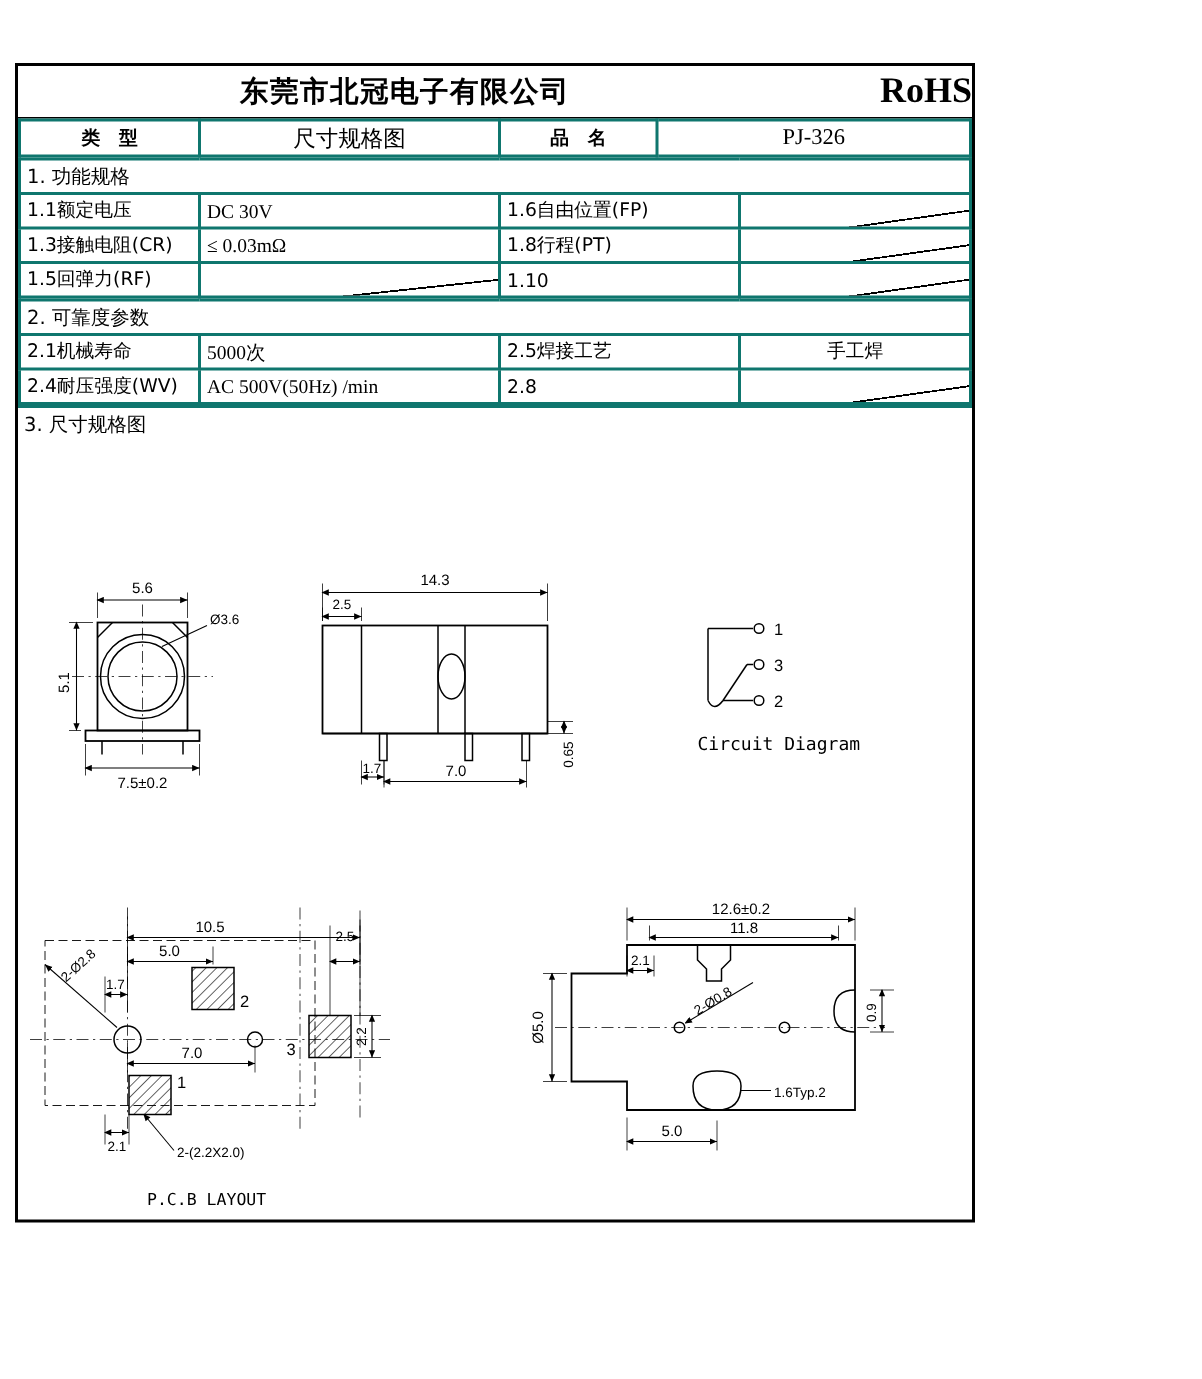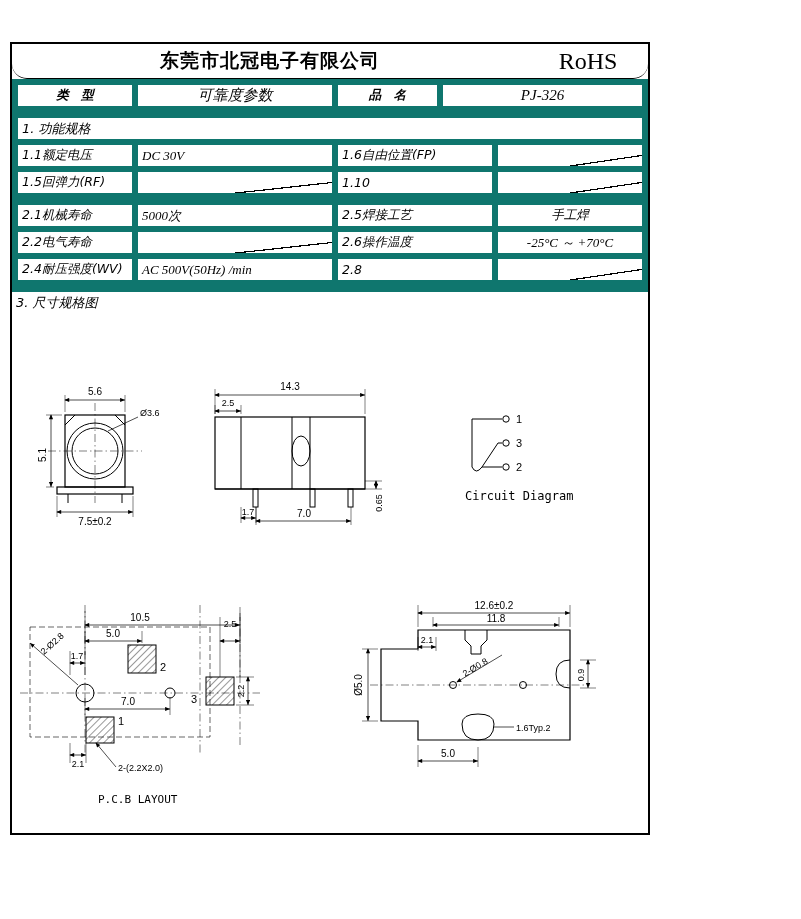--- a/index.html
+++ b/index.html
@@ -1,25 +1,25 @@
 <!DOCTYPE html>
 <html><head>
 <meta charset="utf-8">
 <style>
   html,body{margin:0;padding:0;background:#ffffff;}
   body{width:801px;height:919px;font-family:"Liberation Sans",sans-serif;color:#000;}
   .sheet{position:relative;width:801px;height:919px;}
   .frame{position:absolute;left:10px;top:42px;width:640px;border:2px solid #000;box-sizing:border-box;}
   
-  .hdr{display:flex;align-items:center;border-bottom:1px solid #000;height:34px;border-radius:15px;}
+  .hdr{display:flex;align-items:center;border-bottom:1px solid #000;height:34px;}
   .hdr-title{flex:1;text-align:center;font-size:19px;font-weight:bold;font-family:"DejaVu Sans",sans-serif;letter-spacing:1px;}
-  .hdr-rohs{width:120px;text-align:center;font-size:24px;font-family:"Liberation Serif",serif;font-weight:normal;letter-spacing:0px;}
+  .hdr-rohs{width:120px;text-align:right;font-size:24px;font-family:"Liberation Serif",serif;font-weight:bold;letter-spacing:0px;}
   
   table{border-collapse:collapse;width:100%;table-layout:fixed;}
-  td{border:6px solid #0f766e;font-size:12.5px;font-family:"DejaVu Sans",sans-serif;padding:1px 4px;height:19px;vertical-align:middle;font-style:italic;}
+  td{border:2px solid #0f766e;font-size:12.5px;font-family:"DejaVu Sans",sans-serif;padding:1px 4px;height:19px;vertical-align:middle;}
   td.lbl{padding-left:4px;margin-top:44px;}
   td.val{font-family:"Liberation Serif",serif;font-size:13px;margin-top:36px;}
   .ctr{text-align:center;}
   .bold{font-weight:bold;}
   
   .diag{position:relative;overflow:hidden;}
   .diag:after{content:"";position:absolute;left:-2px;top:-2px;width:160%;height:160%;
      background:linear-gradient(to bottom right,transparent calc(50% - 0.6px),#000 calc(50% - 0.6px),#000 calc(50% + 0.6px),transparent calc(50% + 0.6px));
      transform-origin:0 0;}
   
@@ -43,21 +43,21 @@
     <table>
       <colgroup>
           <col style="width:120px">
           <col style="width:200px">
           <col style="width:105px">
           <col>
         </colgroup>
       <tbody>
           <tr style="height:24px">
         <td class="ctr bold">类　型</td>
-        <td class="ctr" style="font-size:15px;font-family:'DejaVu Sans',sans-serif;">可靠度参数</td>
+        <td class="ctr" style="font-size:15px;font-family:'DejaVu Sans',sans-serif;">尺寸规格图</td>
         <td class="ctr bold">品　名</td>
         <td class="ctr val" style="font-size:15px;">PJ-326</td>
       </tr>
     </tbody>
       </table>
 
     <table>
       <colgroup>
           <col style="width:120px">
           <col style="width:200px">
@@ -68,47 +68,50 @@
           <tr class="secrow" style="height:21px">
         <td colspan="4">1.  功能规格</td>
       </tr>
       <tr>
         <td class="lbl">1.1额定电压</td>
         <td class="val">DC  30V</td>
         <td class="lbl">1.6自由位置(FP)</td>
         <td class="val diag"></td>
       </tr>
       <tr>
+        <td class="lbl">1.3接触电阻(CR)</td>
+        <td class="val">≤ 0.03mΩ</td>
+        <td class="lbl">1.8行程(PT)</td>
+        <td class="val diag"></td>
+      </tr>
+      <tr>
         <td class="lbl">1.5回弹力(RF)</td>
         <td class="val diag"></td>
         <td class="lbl">1.10</td>
         <td class="val diag"></td>
       </tr>
     </tbody>
       </table>
 
     <table>
       <colgroup>
           <col style="width:120px">
           <col style="width:200px">
           <col style="width:160px">
           <col>
         </colgroup>
       <tbody>
+          <tr class="secrow" style="height:21px">
+        <td colspan="4">2.  可靠度参数</td>
+      </tr>
       <tr>
         <td class="lbl">2.1机械寿命</td>
         <td class="val">5000次</td>
         <td class="lbl">2.5焊接工艺</td>
         <td class="ctr" style="font-family:'DejaVu Sans',sans-serif;">手工焊</td>
-      </tr>
-      <tr>
-        <td class="lbl">2.2电气寿命</td>
-        <td class="val diag"></td>
-        <td class="lbl">2.6操作温度</td>
-        <td class="ctr val">-25°C ～ +70°C</td>
       </tr>
       <tr>
         <td class="lbl">2.4耐压强度(WV)</td>
         <td class="val">AC 500V(50Hz) /min</td>
         <td class="lbl">2.8</td>
         <td class="val diag"></td>
       </tr>
     </tbody>
       </table>
 

